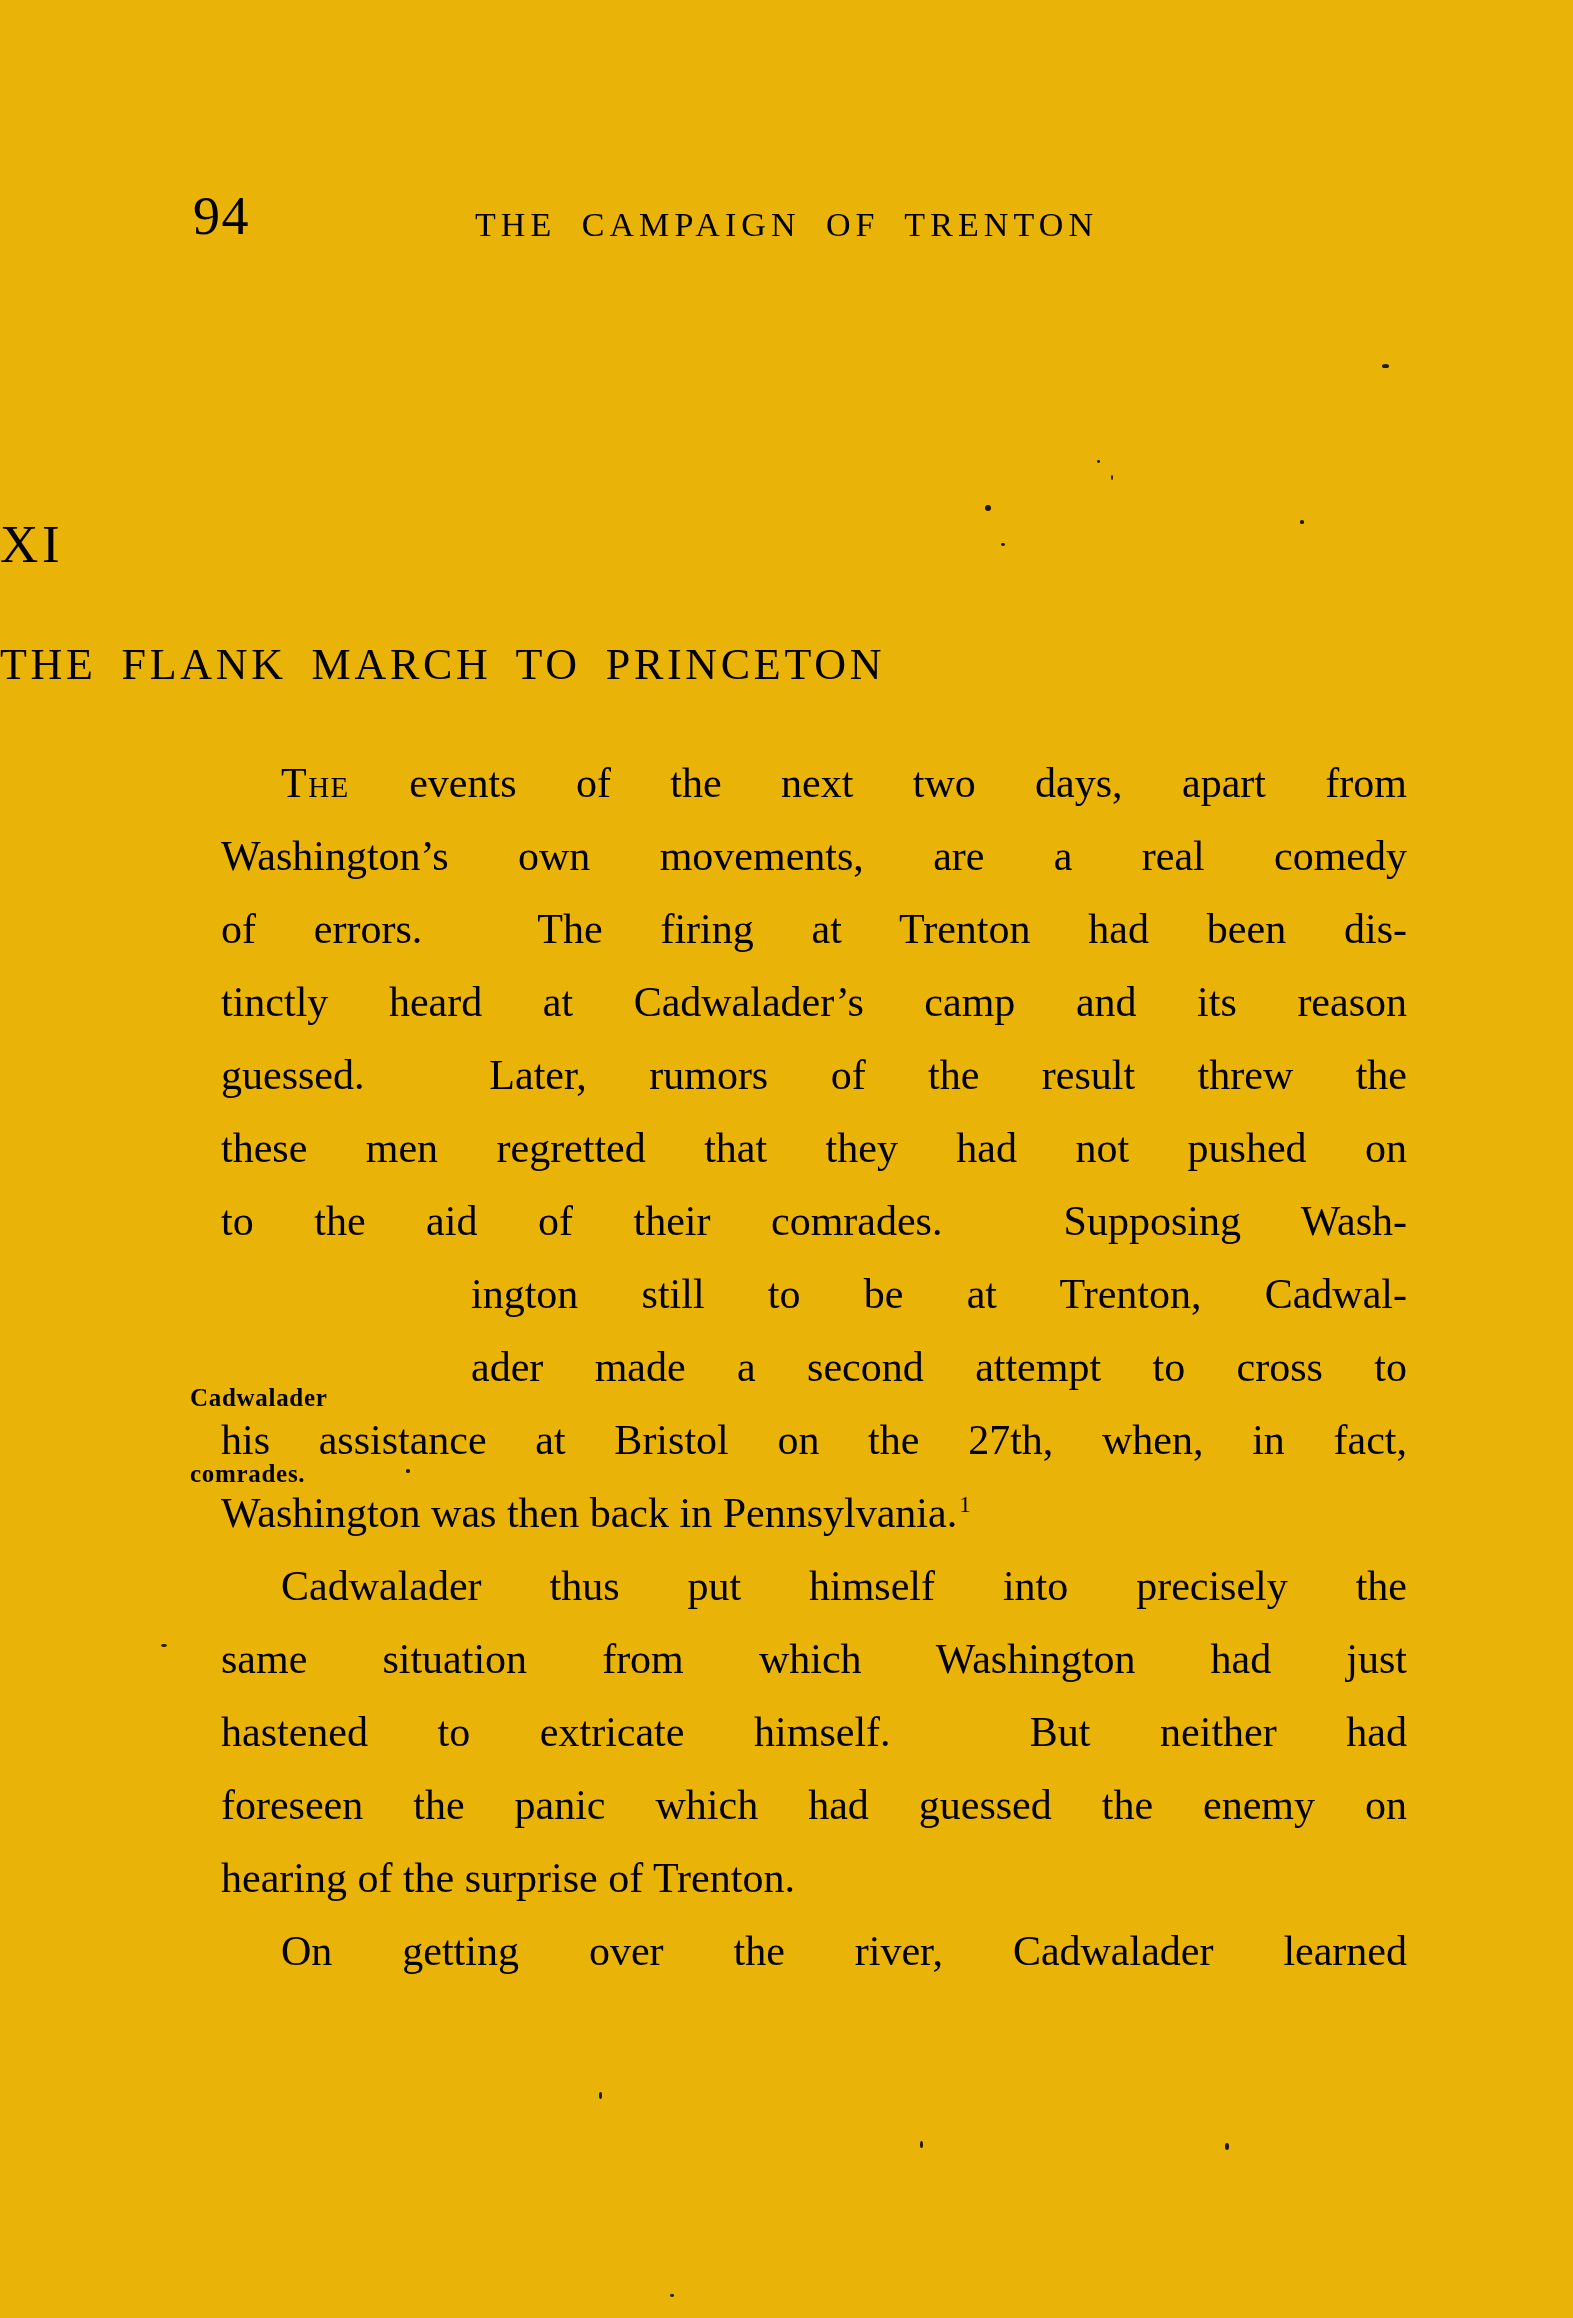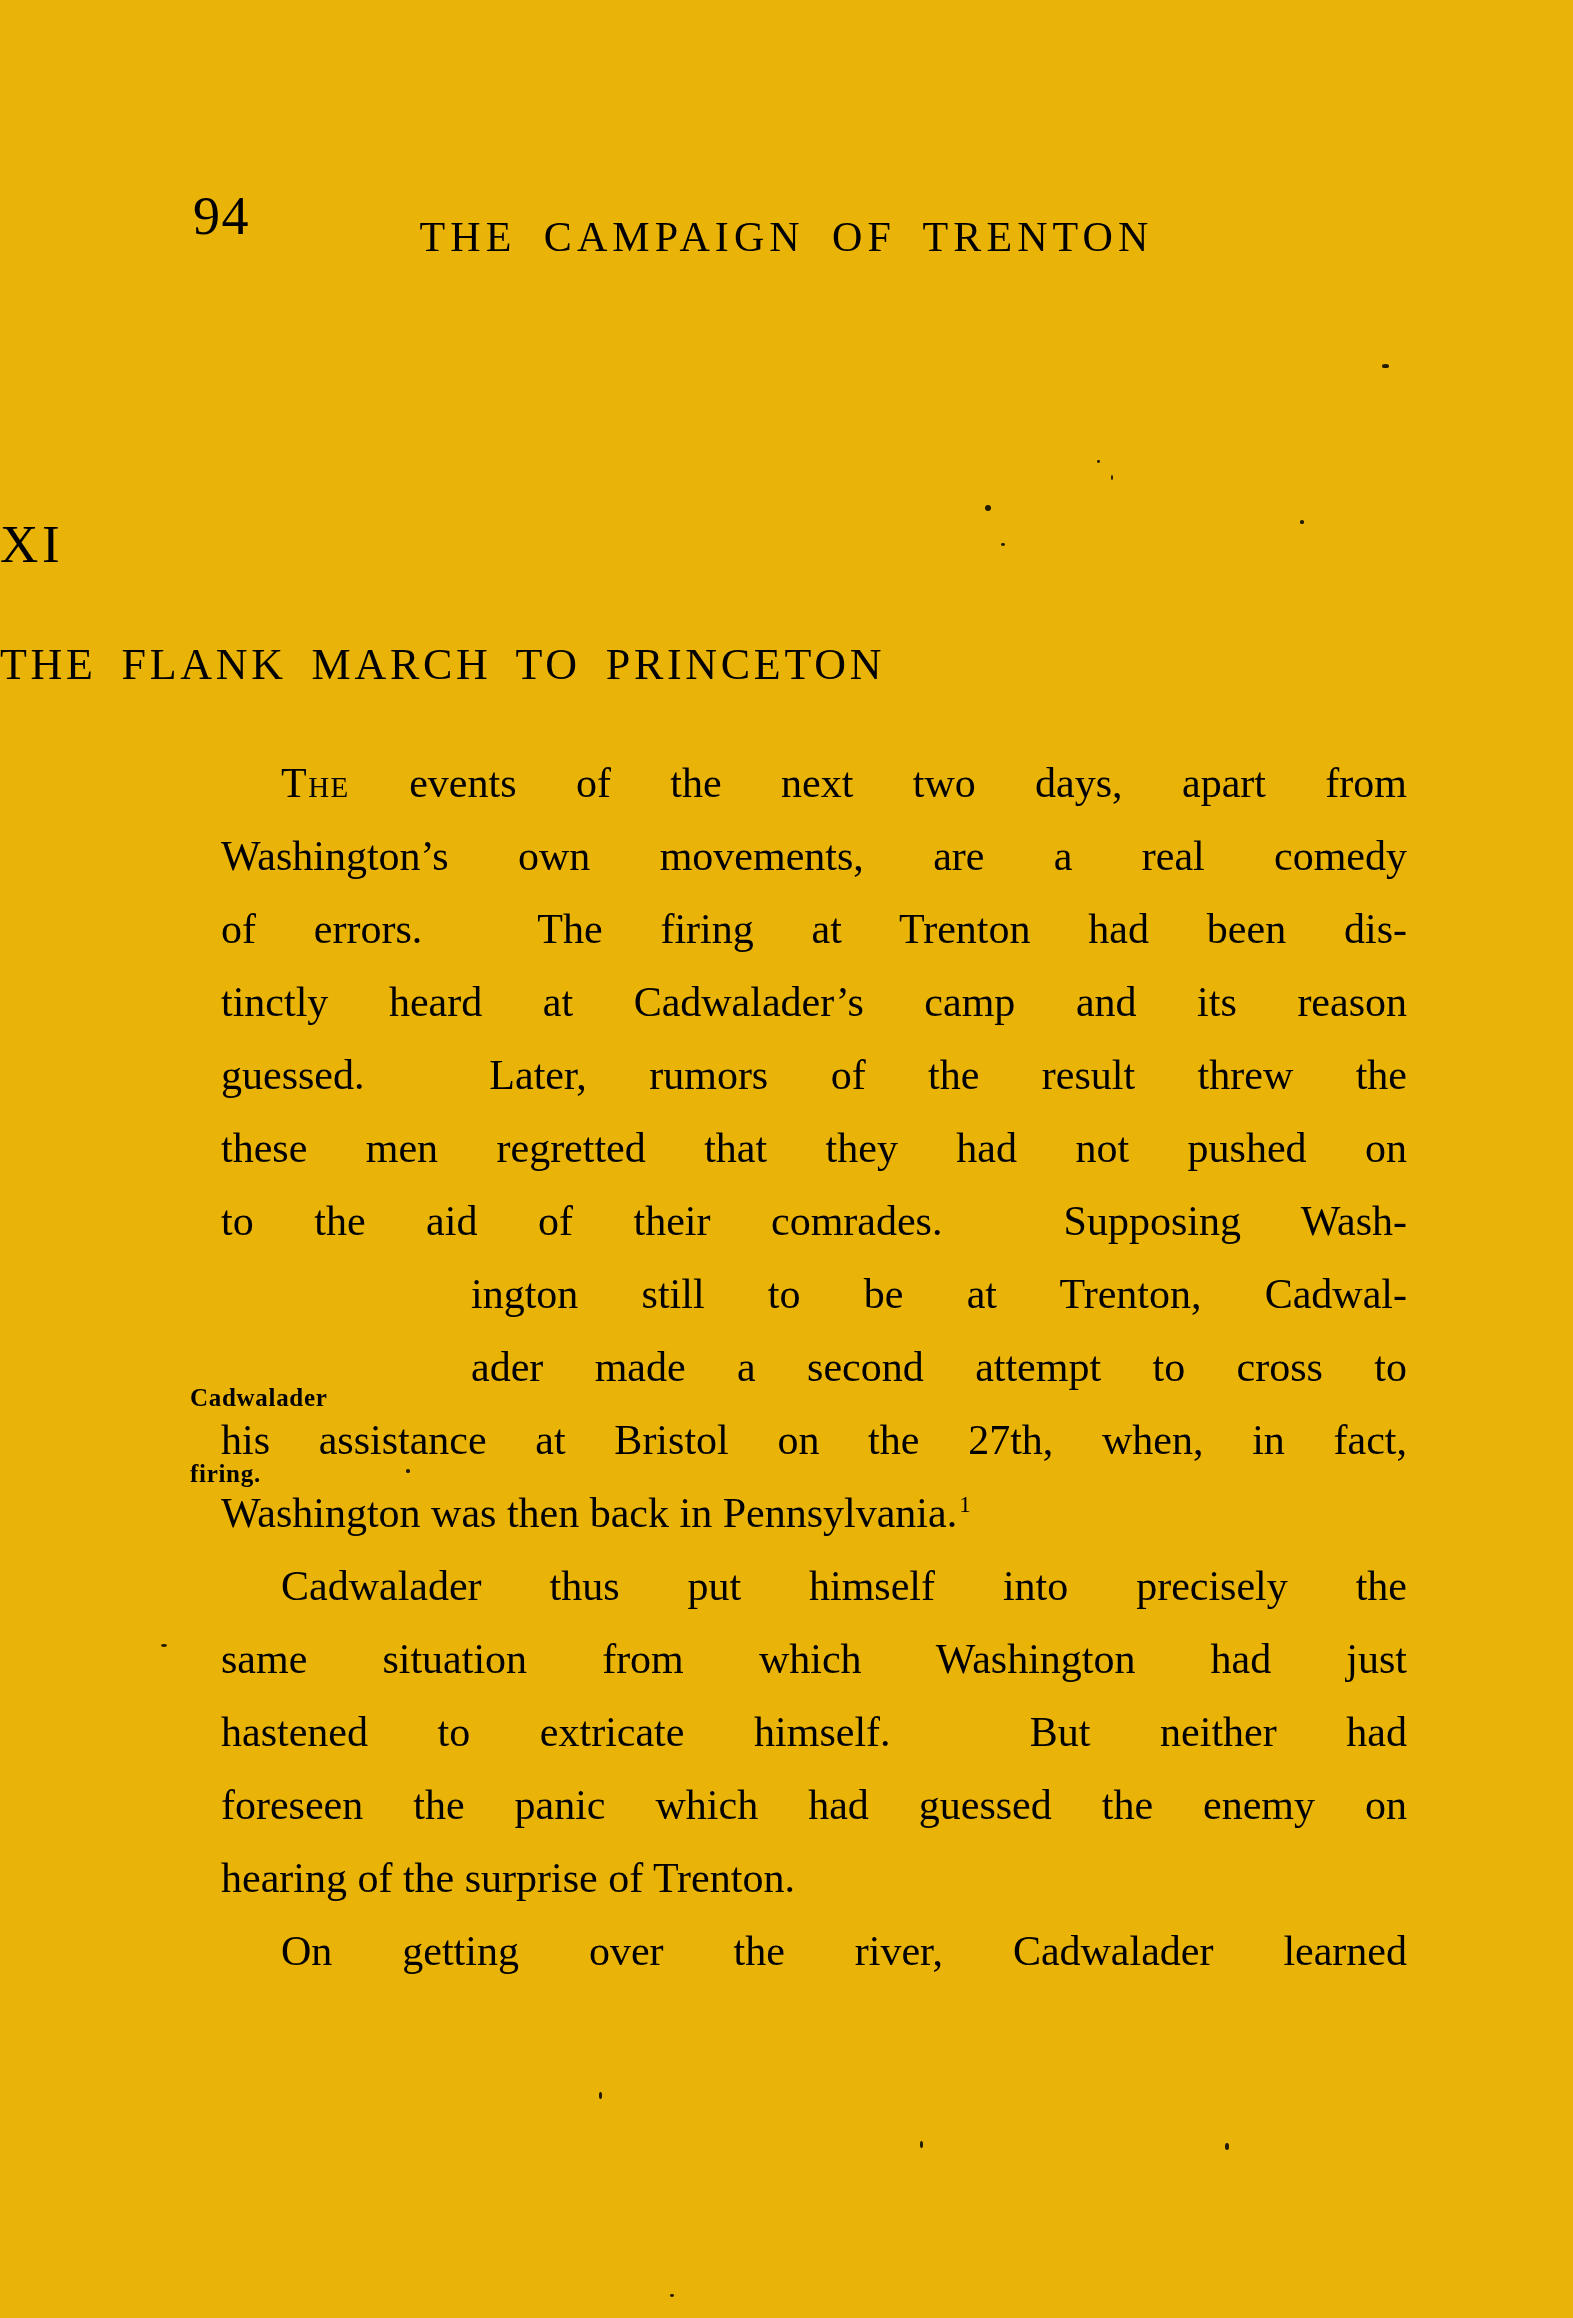--- a/index.html
+++ b/index.html
@@ -23,25 +23,24 @@
     font-size: 54px;
     line-height: 1;
     letter-spacing: 1.5px;
   }
   .running-title {
     position: absolute;
     left: 0;
     right: 0;
     top: 208px;
     text-align: center;
-    font-size: 42px;
+    font-size: 34px;
     line-height: 1;
     letter-spacing: 5.1px;
     word-spacing: 11.7px;
-    margin-top: 8px;
   }
   .chapter-numeral {
     position: absolute;
     left: 0;
     right: 0;
     top: 518px;
     text-align: left;
     font-size: 53px;
     line-height: 1;
     letter-spacing: 3.7px;
@@ -114,21 +113,21 @@
   <div class="page-number">94</div>
 
   <div class="running-title">THE CAMPAIGN OF TRENTON</div>
 
   <div class="chapter-numeral">XI</div>
 
   <div class="chapter-title">THE FLANK MARCH TO PRINCETON</div>
 
   <div class="margin-note">
     <div class="margin-note-line">Cadwalader</div>
-    <div class="margin-note-line">firing.</div>
+    <div class="margin-note-line">comrades.</div>
   </div>
 
   <div class="body-lines" id="body-lines">
       <div class="text-line justify indent"><span class="sc">The</span> events of the next two days, apart from</div>
       <div class="text-line justify">Washington’s own movements, are a real comedy</div>
       <div class="text-line justify">of errors.&nbsp; The firing at Trenton had been dis-</div>
       <div class="text-line justify">tinctly heard at Cadwalader’s camp and its reason</div>
       <div class="text-line justify">guessed.&nbsp; Later, rumors of the result threw the</div>
       <div class="text-line justify">these men regretted that they had not pushed on</div>
       <div class="text-line justify">to the aid of their comrades.&nbsp; Supposing Wash-</div>

